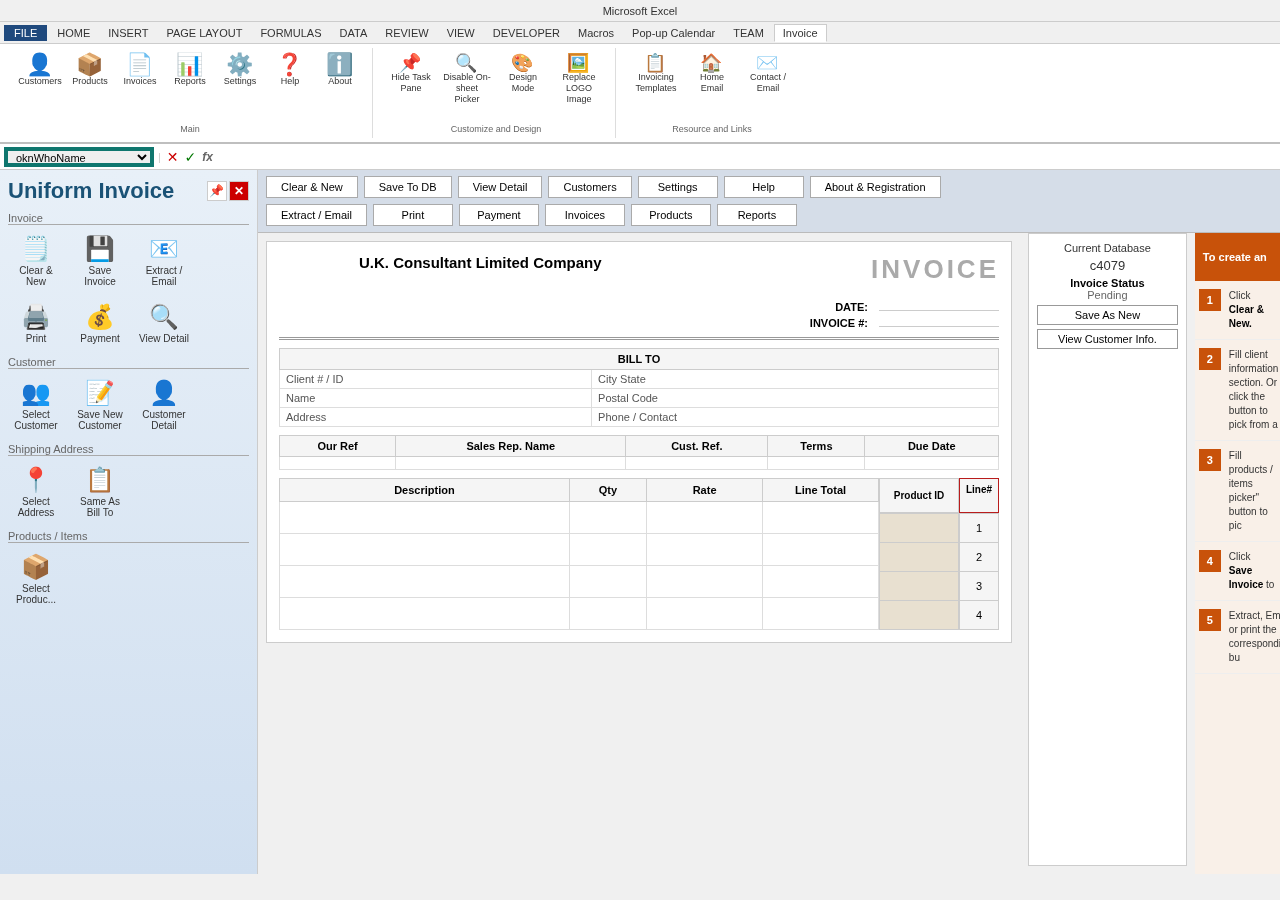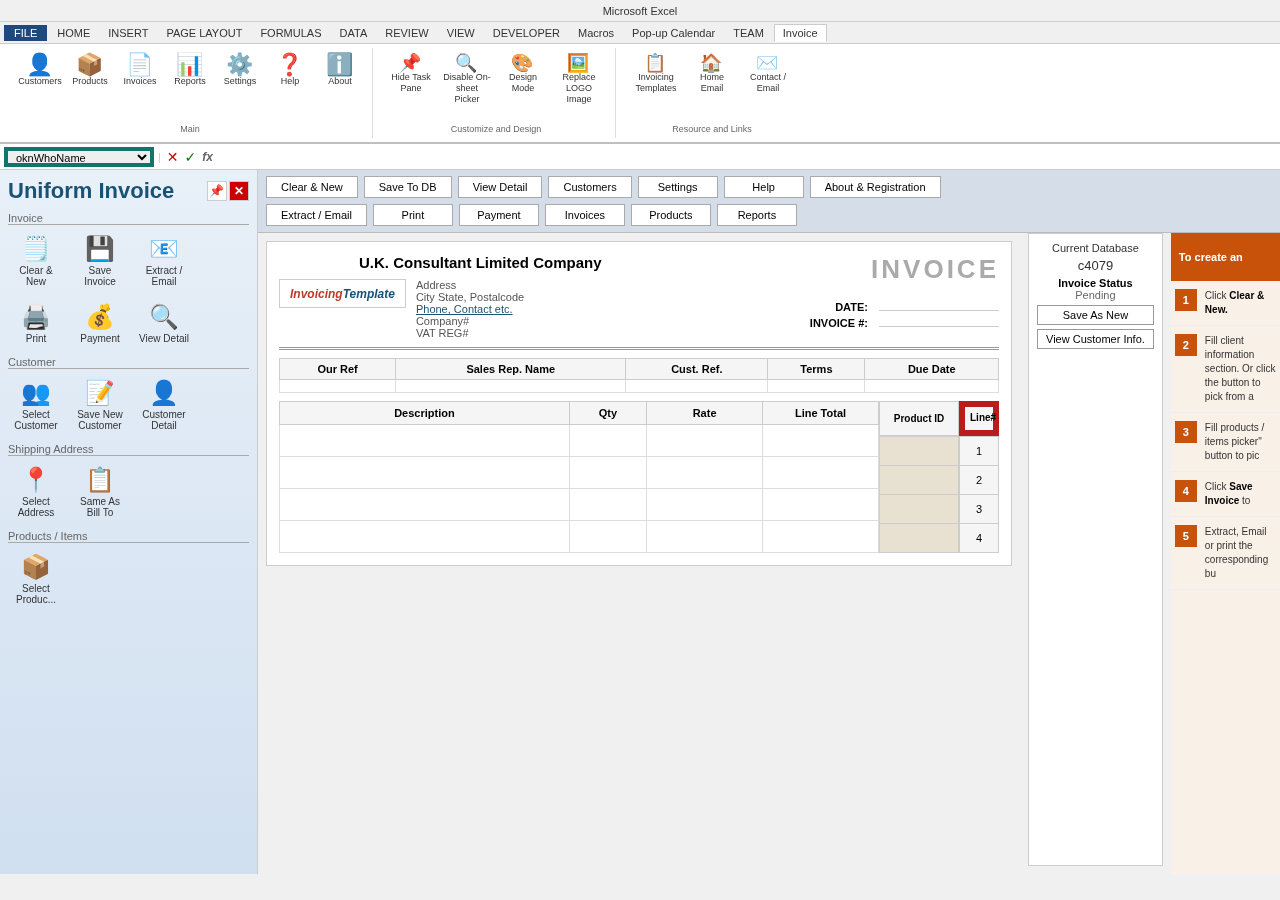--- a/index.html
+++ b/index.html
@@ -55,21 +55,21 @@
     .invoice-main { flex: 1; padding: 8px; min-width: 700px; }
     .step { display: flex; gap: 8px; padding: 8px 4px; border-bottom: 1px solid #eee; }
     .step-num { background: #c8520a; color: white; width: 22px; height: 22px; display: flex; align-items: center; justify-content: center; font-size: 11px; font-weight: bold; flex-shrink: 0; }
     .step-text { font-size: 10px; color: #333; line-height: 1.4; }
     .step-text b { color: #000; }
 
     .db-panel { background: white; border: 1px solid #ccc; margin: 0 8px 8px; padding: 8px; font-size: 11px; }
     .db-panel-row { text-align: center; color: #333; margin-bottom: 4px; }
     .db-panel-status { font-weight: bold; text-align: center; }
     .db-panel-pending { color: #666; text-align: center; }
-    .db-btn { background: white; border: 1px solid #999; padding: 3px 8px; width: 100%; margin-top: 4px; cursor: pointer; font-size: 11px; text-align: center; display: block; }
+    .db-btn { background: white; border: 1px solid #999; padding: 3px 20px; width: 100%; margin-top: 4px; cursor: pointer; font-size: 11px; text-align: center; display: block; }
 
     
     .invoice-doc { border: 1px solid #ccc; background: white; padding: 12px; }
     .logo-placeholder { border: 1px solid #ccc; padding: 6px 10px; font-style: italic; color: #c0392b; font-size: 13px; font-weight: bold; }
     .address-lines { font-size: 11px; color: #555; }
     .address-lines a { color: #1a5276; }
     .double-divider { border: none; border-top: 3px double #999; margin: 8px 0; }
 
     
     .bill-to-table { width: 100%; border-collapse: collapse; margin-bottom: 8px; }
@@ -83,21 +83,21 @@
 
     
     .items-table { width: 100%; border-collapse: collapse; }
     .items-table th { border: 1px solid #ccc; padding: 5px; text-align: center; font-size: 11px; background: #f5f5f5; }
     .items-table td { border: 1px solid #ddd; padding: 10px 6px; font-size: 11px; height: 32px; }
     .col-desc { width: 45%; }
     .col-qty { width: 12%; text-align: center; }
     .col-rate { width: 18%; text-align: center; }
     .col-total { width: 18%; text-align: center; }
     .product-id-header { width: 80px; font-size: 10px; font-weight: bold; text-align: center; padding: 11px; border: 1px solid #ccc; background: #f5f5f5; }
-    .line-header { width: 40px; font-size: 10px; font-weight: bold; text-align: center; padding: 5px; border: 6px solid #b91c1c; background: #f5f5f5; }
+    .line-header { width: 40px; font-size: 10px; font-weight: bold; text-align: center; padding: 5px; border: 1px solid #b91c1c; background: #f5f5f5; }
 
     .ctrl-btns { display: flex; gap: 2px; }
     .ctrl-btn { width: 20px; height: 20px; border: 1px solid #ccc; background: white; cursor: pointer; display: flex; align-items: center; justify-content: center; font-size: 12px; }
     .close-btn { background: #cc0000; color: white; font-weight: bold; }
   </style>
 </head>
 <body>
 
 <div class="title-bar">
   <span>Microsoft Excel</span>
@@ -324,48 +324,57 @@
     </div>
 
     <div class="invoice-area">
 
       <div class="invoice-main">
         <div class="invoice-doc">
 
           <div style="display:flex; justify-content:space-between; align-items:flex-start; margin-bottom:8px;">
             <div>
               <div style="font-size:15px; font-weight:bold; text-align:center; margin-bottom:8px; margin-left:80px;">U.K. Consultant Limited Company</div>
-              <div style="display:flex; gap:10px; align-items:flex-start;">
-                <div class="logo-placeholder">
-                  <span style="color:#c0392b; font-style:italic; font-size:12px;">Invoicing</span><span style="color:#1a5276; font-weight:bold; font-size:12px;">Template</span>
-                </div>
-                <div class="address-lines">
-                  <div>Address</div>
-                  <div>City State, Postalcode</div>
-                  <div><a href="#" style="color:#1a5276;">Phone, Contact etc.</a></div>
-                  <div>Company#</div>
-                  <div>VAT REG#</div>
-                </div>
-              </div>
             </div>
             <div style="text-align:right;">
               <div style="font-size:26px; font-weight:bold; color:#aaa; letter-spacing:3px; margin-bottom:16px;">INVOICE</div>
               <div style="font-size:11px; margin-bottom:4px;">
                 <span style="font-weight:bold;">DATE:</span>
                 <span style="display:inline-block; width:120px; border-bottom:1px solid #ccc; margin-left:8px;"></span>
               </div>
               <div style="font-size:11px;">
                 <span style="font-weight:bold;">INVOICE #:</span>
                 <span style="display:inline-block; width:120px; border-bottom:1px solid #ccc; margin-left:8px;"></span>
               </div>
             </div>
           </div>
 
           <hr class="double-divider">
 
+          <table class="bill-to-table">
+            <thead>
+              <tr>
+                <th colspan="2">BILL TO</th>
+              </tr>
+            </thead>
+            <tbody>
+              <tr>
+                <td>Client # / ID</td>
+                <td>City State</td>
+              </tr>
+              <tr>
+                <td>Name</td>
+                <td>Postal Code</td>
+              </tr>
+              <tr>
+                <td>Address</td>
+                <td>Phone / Contact</td>
+              </tr>
+            </tbody>
+          </table>
 
           <table class="ref-table">
             <thead>
               <tr>
                 <th>Our Ref</th>
                 <th>Sales Rep. Name</th>
                 <th>Cust. Ref.</th>
                 <th>Terms</th>
                 <th>Due Date</th>
               </tr>

